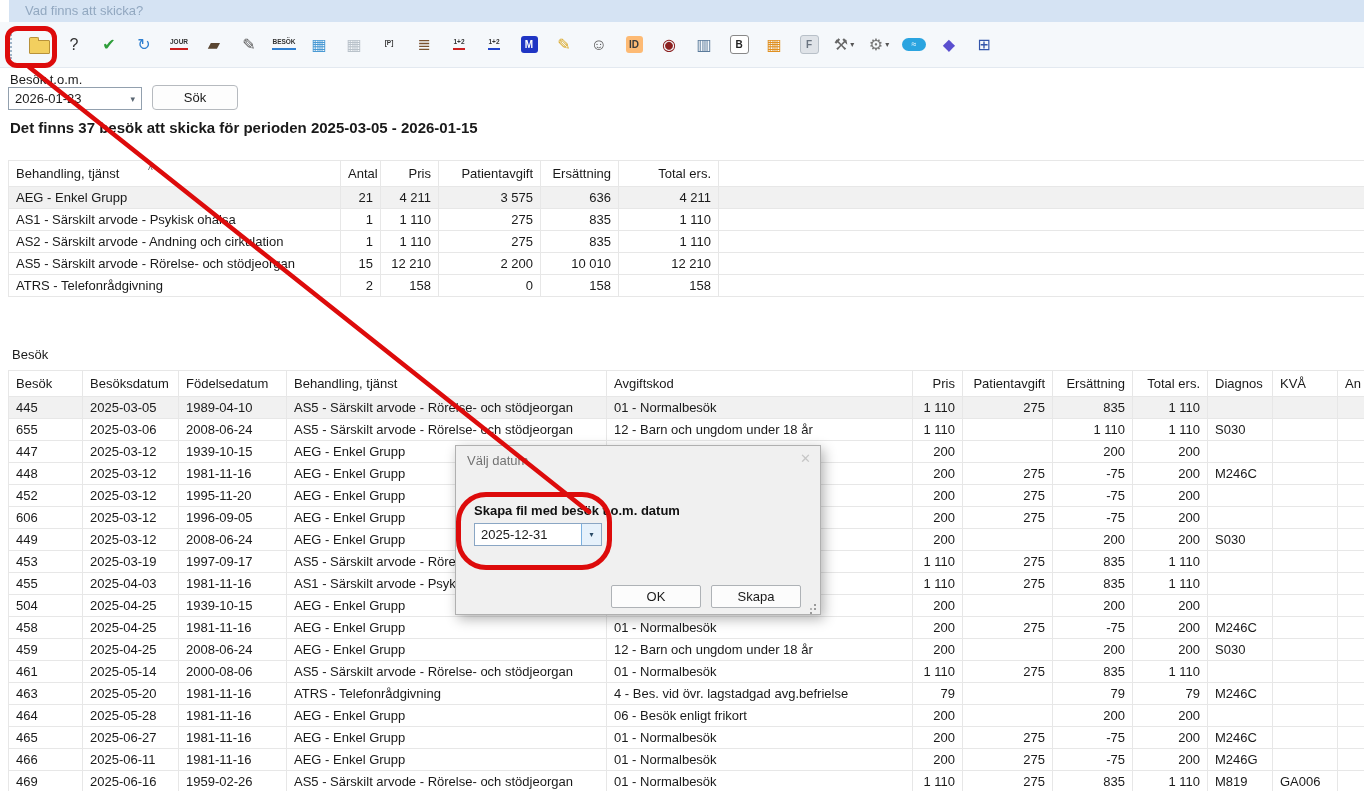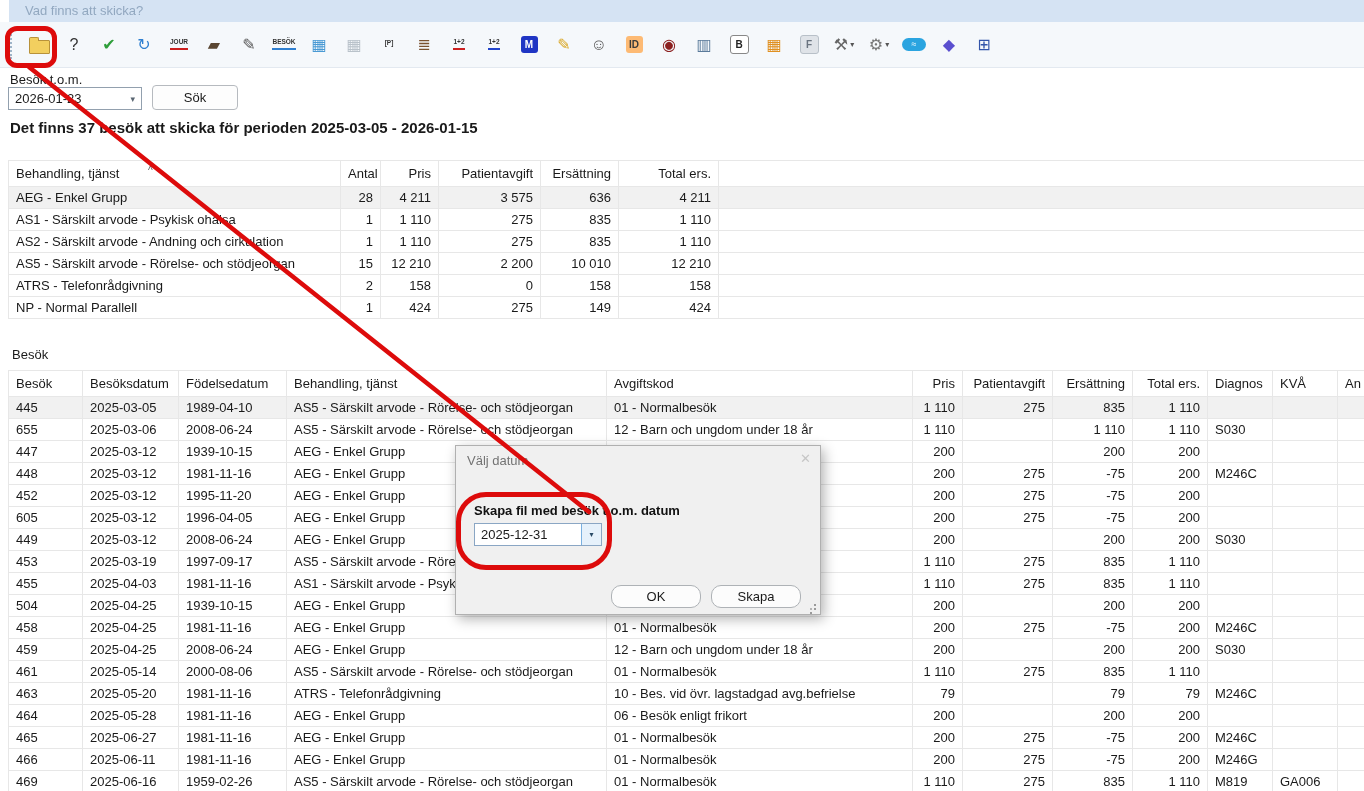--- a/index.html
+++ b/index.html
@@ -70,21 +70,21 @@
   .dlg-combo{
     position:absolute;left:18px;top:77px;width:128px;height:23px;background:#fff;
     border:1px solid #8aa6c4;display:flex;align-items:center;padding-left:6px;box-sizing:border-box;cursor:pointer;
   }
   .dlg-combo-btn{
     margin-left:auto;width:19px;height:100%;background:#e6f1fb;border-left:1px solid #7ab0e0;
     display:flex;align-items:center;justify-content:center;font-size:8px;color:#2a4a66;
   }
   .dlg-btn{
     position:absolute;top:139px;width:90px;height:23px;background:#fcfcfc;border:1px solid #aeb2b6;
-    border-radius:10px;font-size:13px;color:#1a1a1a;cursor:pointer;font-family:inherit;
+    border-radius:2px;font-size:13px;color:#1a1a1a;cursor:pointer;font-family:inherit;
   }
   .dlg-ok{left:155px;}
   .dlg-cancel{left:255px;}
   .grip{position:absolute;right:4px;bottom:4px;width:8px;height:8px;}
   .grip::before{
     content:"";position:absolute;right:0;bottom:0;width:2px;height:2px;background:#9a9a9a;
     box-shadow:-4px 4px 0 0 #9a9a9a,0 -4px 0 0 #9a9a9a,-4px 0 0 0 #b5b5b5,0 0 0 0 #9a9a9a;
   }
   
   .ann-rect-toolbar{
@@ -218,21 +218,21 @@
           <th>Pris</th>
           <th>Patientavgift</th>
           <th>Ersättning</th>
           <th>Total ers.</th>
           <th></th>
         </tr>
       </thead>
       <tbody>
         <tr>
           <td>AEG - Enkel Grupp</td>
-          <td>28</td>
+          <td>21</td>
           <td>4 211</td>
           <td>3 575</td>
           <td>636</td>
           <td>4 211</td>
           <td></td>
         </tr>
         <tr>
           <td>AS1 - Särskilt arvode - Psykisk ohälsa</td>
           <td>1</td>
           <td>1 110</td>
@@ -259,29 +259,20 @@
           <td>12 210</td>
           <td></td>
         </tr>
         <tr>
           <td>ATRS - Telefonrådgivning</td>
           <td>2</td>
           <td>158</td>
           <td>0</td>
           <td>158</td>
           <td>158</td>
-          <td></td>
-        </tr>
-        <tr>
-          <td>NP - Normal Parallell</td>
-          <td>1</td>
-          <td>424</td>
-          <td>275</td>
-          <td>149</td>
-          <td>424</td>
           <td></td>
         </tr>
       </tbody>
     </table>
 </div>
 
 <div class="besok-label">Besök</div>
 <div class="detail-wrap">
   <table id="detail-table" class="tbl">
     <colgroup>
@@ -379,23 +370,23 @@
           <td></td>
           <td>200</td>
           <td>275</td>
           <td>-75</td>
           <td>200</td>
           <td></td>
           <td></td>
           <td></td>
         </tr>
         <tr>
-          <td>605</td>
+          <td>606</td>
           <td>2025-03-12</td>
-          <td>1996-04-05</td>
+          <td>1996-09-05</td>
           <td>AEG - Enkel Grupp</td>
           <td></td>
           <td>200</td>
           <td>275</td>
           <td>-75</td>
           <td>200</td>
           <td></td>
           <td></td>
           <td></td>
         </tr>
@@ -495,21 +486,21 @@
           <td>1 110</td>
           <td></td>
           <td></td>
           <td></td>
         </tr>
         <tr>
           <td>463</td>
           <td>2025-05-20</td>
           <td>1981-11-16</td>
           <td>ATRS - Telefonrådgivning</td>
-          <td>10 - Bes. vid övr. lagstadgad avg.befrielse</td>
+          <td>4 - Bes. vid övr. lagstadgad avg.befrielse</td>
           <td>79</td>
           <td></td>
           <td>79</td>
           <td>79</td>
           <td>M246C</td>
           <td></td>
           <td></td>
         </tr>
         <tr>
           <td>464</td>

